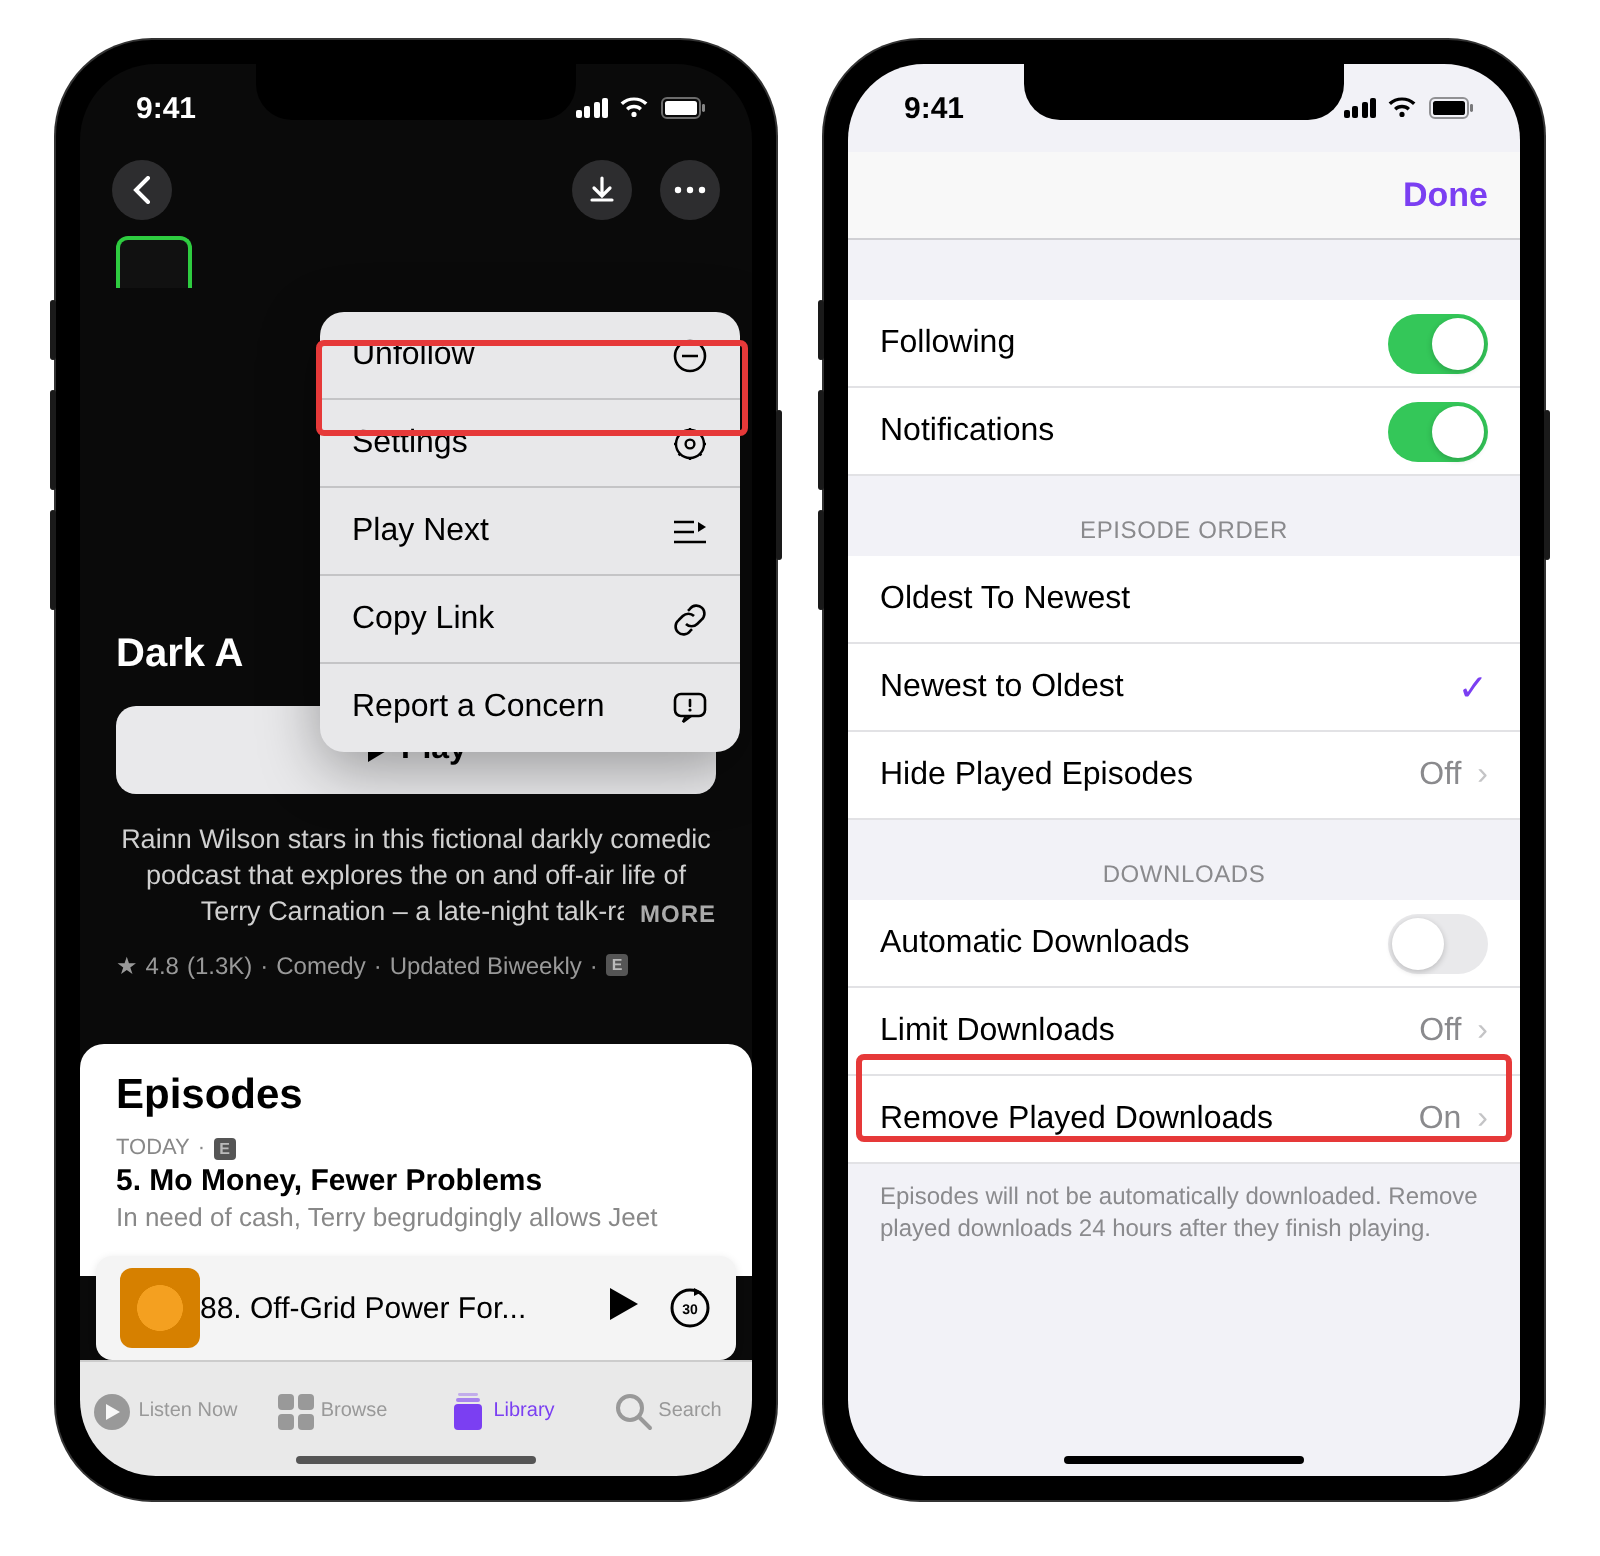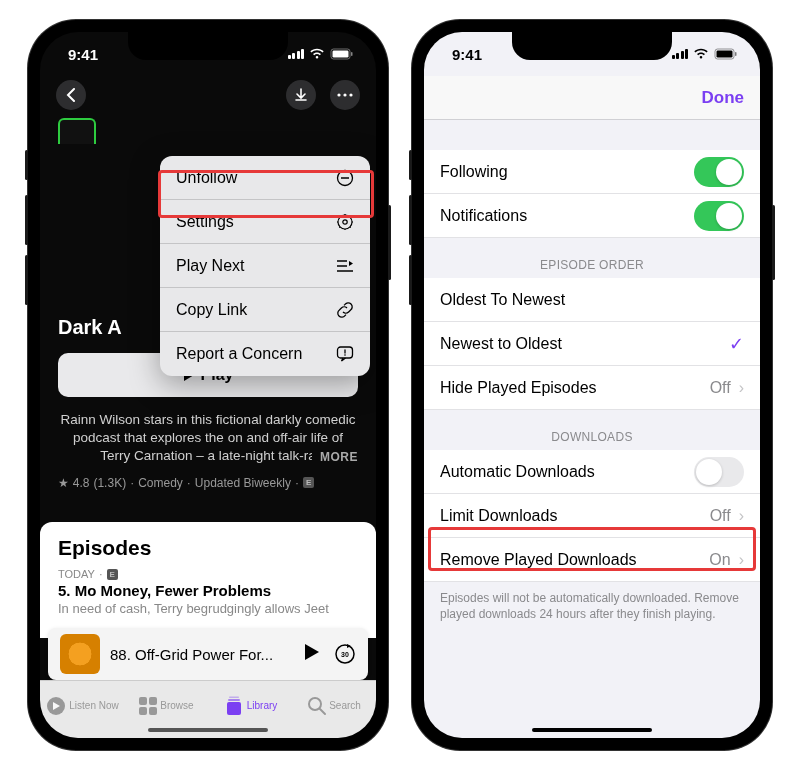--- a/index.html
+++ b/index.html
@@ -75,21 +75,21 @@
 .play-btn { width: 100%; height: 44px; background: #e9e9eb; color: #000; border-radius: 10px; display: flex; align-items: center; justify-content: center; gap: 6px; font-size: 16px; font-weight: 600; }
 .desc { font-size: 13.5px; line-height: 1.35; color: #d0d0d0; margin-top: 14px; position: relative; text-align: center; }
 .more-tag { position: absolute; right: 0; bottom: 0; background: #0a0a0a; padding-left: 8px; font-size: 12px; font-weight: 700; color: #aaa; letter-spacing: 0.5px; }
 .meta-line { font-size: 12px; color: #999; margin-top: 10px; display: flex; align-items: center; gap: 4px; }
 .e-badge { background: #555; color: #bbb; font-size: 8px; font-weight: 700; padding: 1px 3px; border-radius: 2px; }
 .episodes-section { background: #fff; color: #000; border-radius: 12px 12px 0 0; margin-top: 12px; position: absolute; bottom: 100px; left: 0; right: 0; top: 478px; }
 .ep-header { font-size: 21px; font-weight: 700; padding: 14px 18px 8px; }
 .ep-meta { font-size: 11px; color: #888; padding: 0 18px; display: flex; align-items: center; gap: 4px; }
 .ep-title { font-size: 15px; font-weight: 600; padding: 2px 18px; }
 .ep-sub { font-size: 13px; color: #888; padding: 0 18px 4px; white-space: nowrap; overflow: hidden; text-overflow: ellipsis; }
-.now-playing { position: absolute; bottom: 58px; left: 8px; right: 8px; height: 52px; background: #f4f4f4; border-radius: 8px; display: flex; align-items: center; padding: 0 12px; gap: 10px; box-shadow: 0 1px 4px rgba(0,0,0,0.1); }
+.now-playing { position: absolute; bottom: 58px; left: 8px; right: 8px; height: 52px; background: #f4f4f4; border-radius: 8px; display: flex; align-items: center; padding: 0 12px; box-shadow: 0 1px 4px rgba(0,0,0,0.1); }
 .np-art { width: 40px; height: 40px; border-radius: 6px; background: radial-gradient(circle, #f4a020 40%, #d68000 41%); display: flex; align-items: center; justify-content: center; }
 .np-title { flex: 1; font-size: 15px; color: #000; white-space: nowrap; overflow: hidden; text-overflow: ellipsis; }
 .np-ctrl { display: flex; gap: 14px; color: #000; }
 .tab-bar { position: absolute; bottom: 0; left: 0; right: 0; height: 58px; background: rgba(248,248,248,0.94); display: flex; border-top: 0.5px solid #ccc; padding-bottom: 8px; }
 .tab { flex: 1; display: flex; flex-direction: row; align-items: center; justify-content: center; gap: 2px; font-size: 10px; color: #999; }
 .tab.active { color: #7b3ff2; }
 .home-ind { position: absolute; bottom: 6px; left: 50%; transform: translateX(-50%); width: 120px; height: 4px; background: #000; border-radius: 3px; z-index: 50; }
 .screen-dark .home-ind { background: #555; }
 .context-menu {
   position: absolute; top: 96px; left: 120px; width: 210px; background: #e8e8ea;

